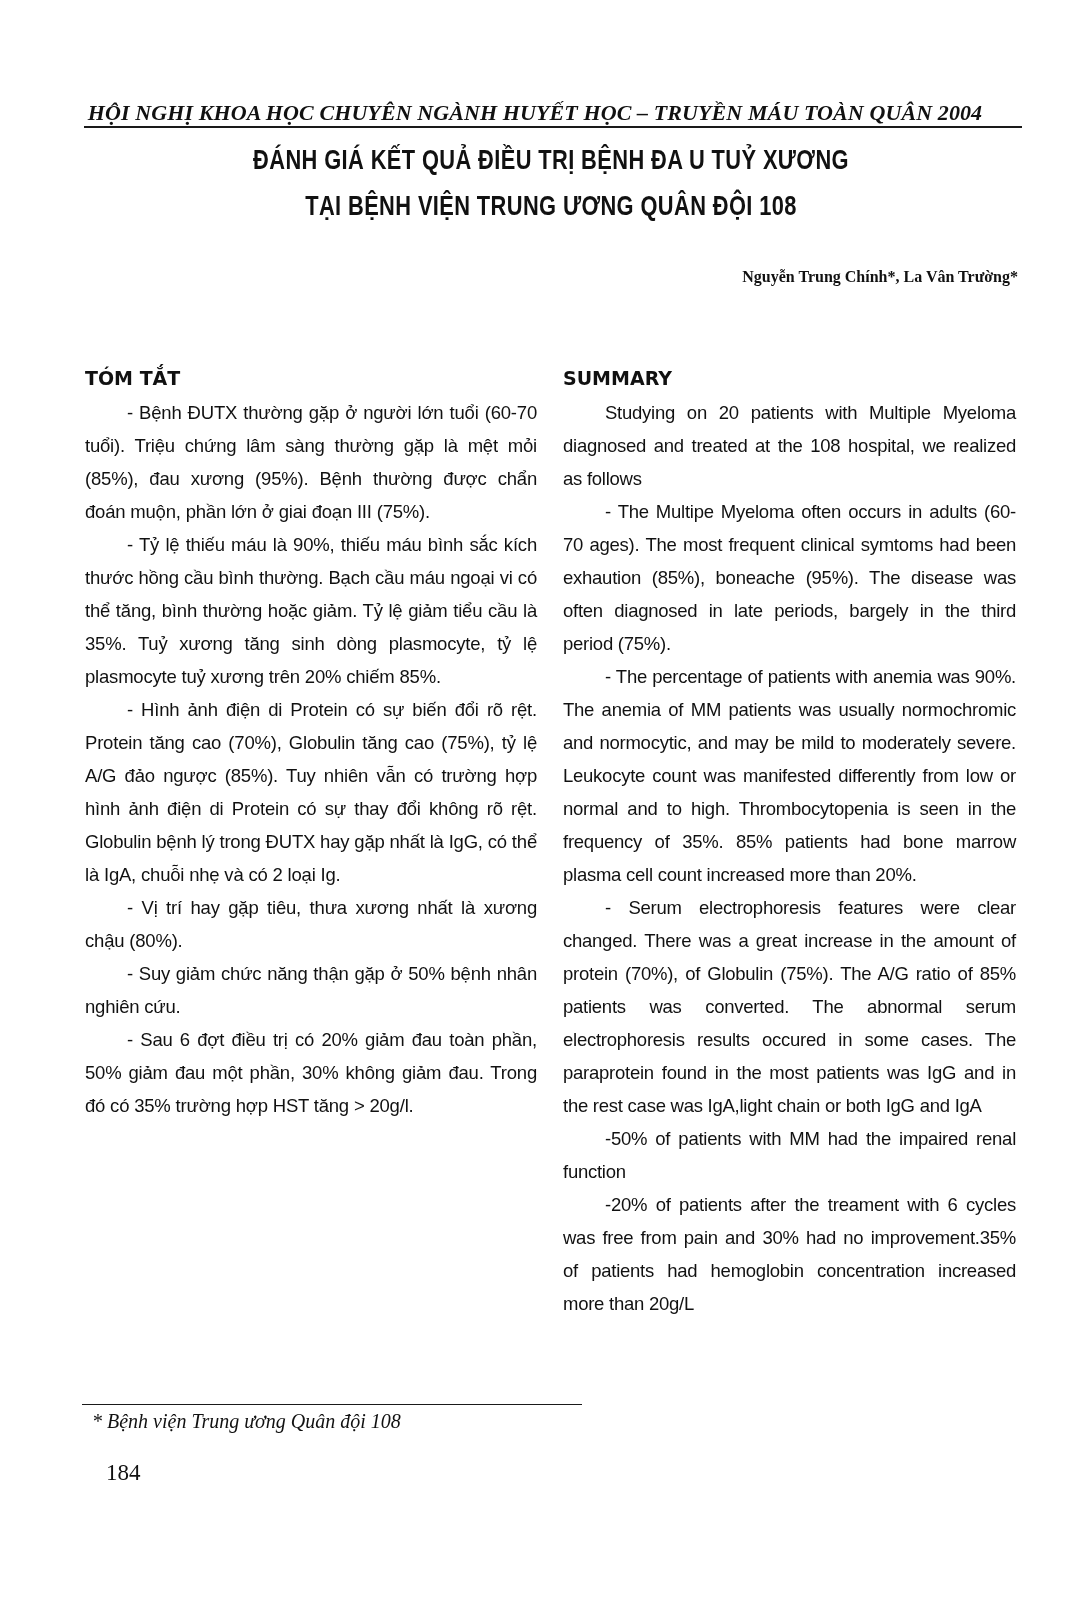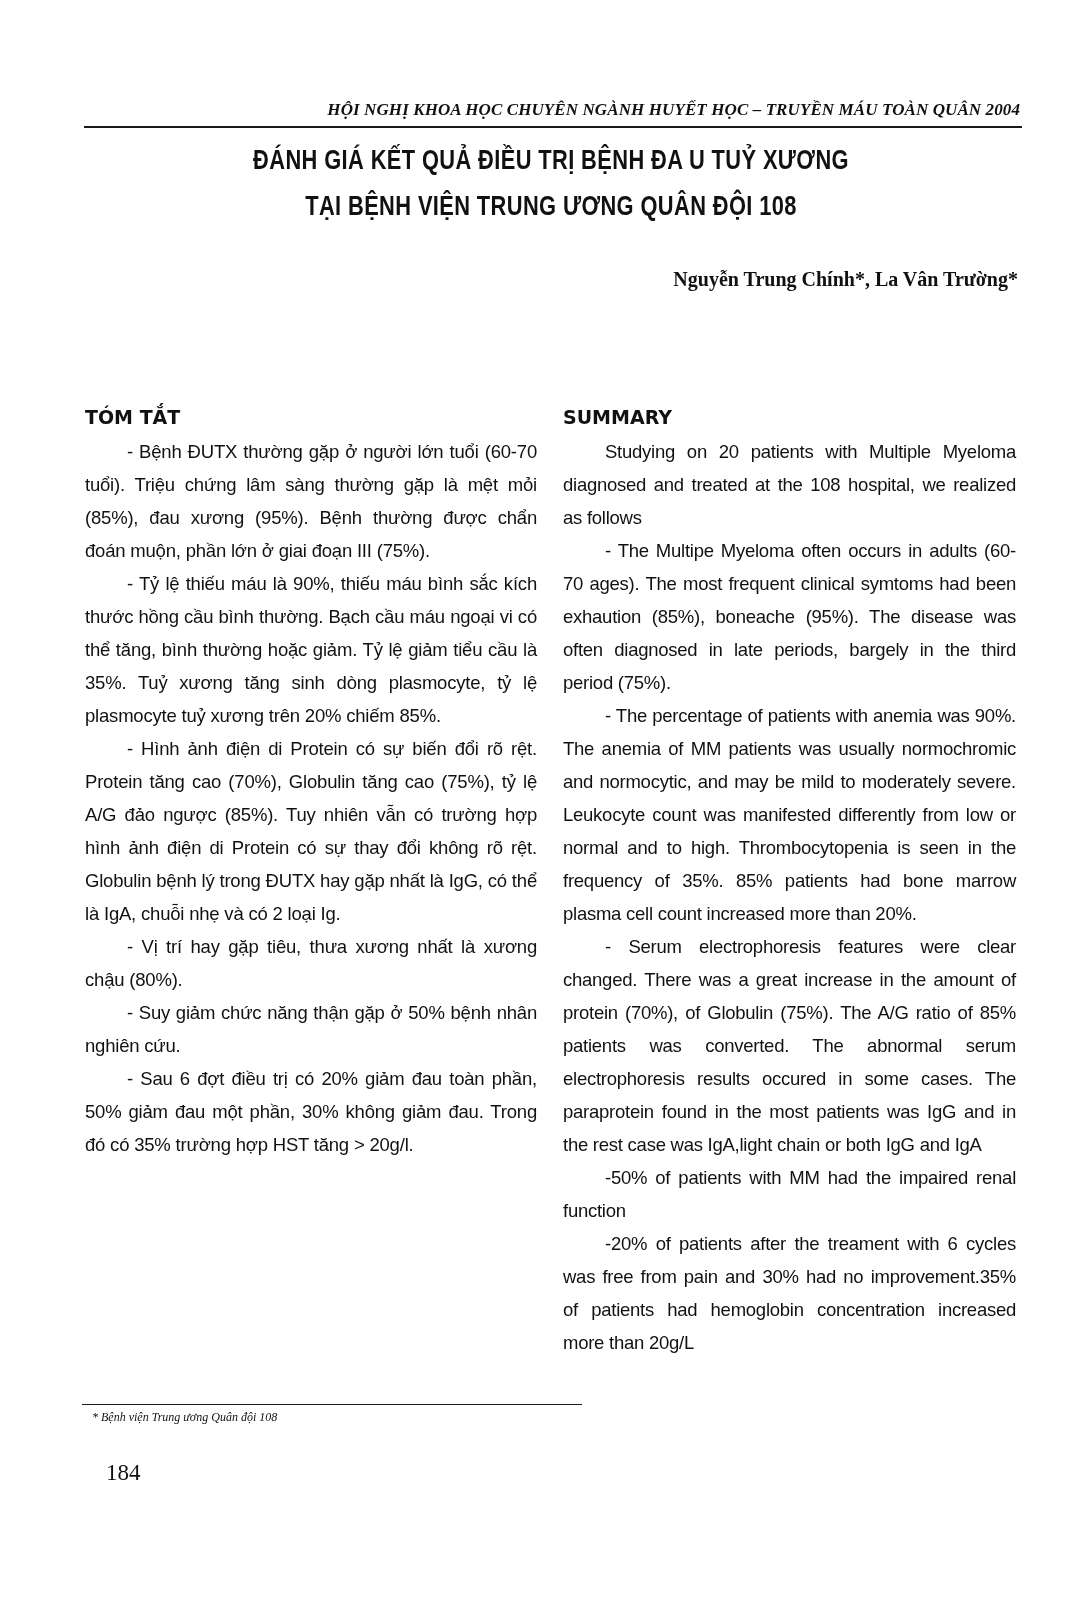--- a/index.html
+++ b/index.html
@@ -2,69 +2,68 @@
 <html><head>
   <meta charset="utf-8">
   <style>
     html, body { margin: 0; padding: 0; background: #ffffff; }
     body {
       width: 1090px; height: 1600px; position: relative; overflow: hidden;
       color: #111111;
       font-family: "Liberation Sans", sans-serif;
     }
     .running-head {
-      position: absolute; left: 82px; top: 100px; width: 938px;
-      text-align: right;
+      position: absolute; left: 66px; top: 100px; width: 938px;
+      text-align: center;
       font-family: "Liberation Serif", serif;
       font-style: italic; font-weight: bold;
-      font-size: 17px; letter-spacing: 0.1px;
+      font-size: 22px; letter-spacing: 0.1px;
     }
     .head-rule {
       position: absolute; left: 84px; top: 126px; width: 938px; height: 0;
       border-top: 2px solid #1a1a1a;
     }
     .title {
       position: absolute; left: 82px; width: 938px; text-align: center;
       font-family: "Liberation Sans", sans-serif;
       font-weight: bold; font-size: 28px;
       transform: scaleX(0.78); transform-origin: center;
       letter-spacing: 0.5px;
     }
     .title.l1 { top: 144px; }
     .title.l2 { top: 190px; }
     .authors {
       position: absolute; right: 72px; top: 268px;
-      font-family: "Liberation Serif", serif; font-weight: bold; font-size: 20px;
+      font-family: "Liberation Serif", serif; font-weight: bold; font-size: 16px;
     }
     .col {
       position: absolute; top: 360px; width: 452px;
       font-size: 18.5px; line-height: 33px;
       text-align: justify;
-      margin-top: 39px;
     }
     .col.left { left: 85px; }
     .col.right { left: 563px; width: 453px; }
     .col .sec-title {
       font-family: "DejaVu Sans", sans-serif; font-weight: bold;
       font-size: 19px; line-height: 36px; margin-bottom: 0px;
       text-align: left;
     }
     .col p {
       margin: 0; text-indent: 42px;
       transform-origin: left;
     }
     .col.left p { letter-spacing: -0.2px; }
     .col.right p { letter-spacing: -0.25px; }
     .foot-rule {
       position: absolute; left: 82px; top: 1404px; width: 500px; height: 0;
       border-top: 1.5px solid #1a1a1a;
     }
     .footnote {
       position: absolute; left: 92px; top: 1410px;
-      font-family: "Liberation Serif", serif; font-style: italic; font-size: 12px;
+      font-family: "Liberation Serif", serif; font-style: italic; font-size: 20px;
     }
     .page-number {
       position: absolute; left: 106px; top: 1460px;
       font-family: "Liberation Serif", serif; font-size: 23px;
     }
   </style>
 </head>
 <body>
 
 <div class="running-head">HỘI NGHỊ KHOA HỌC CHUYÊN NGÀNH HUYẾT HỌC – TRUYỀN MÁU TOÀN QUÂN 2004</div>

